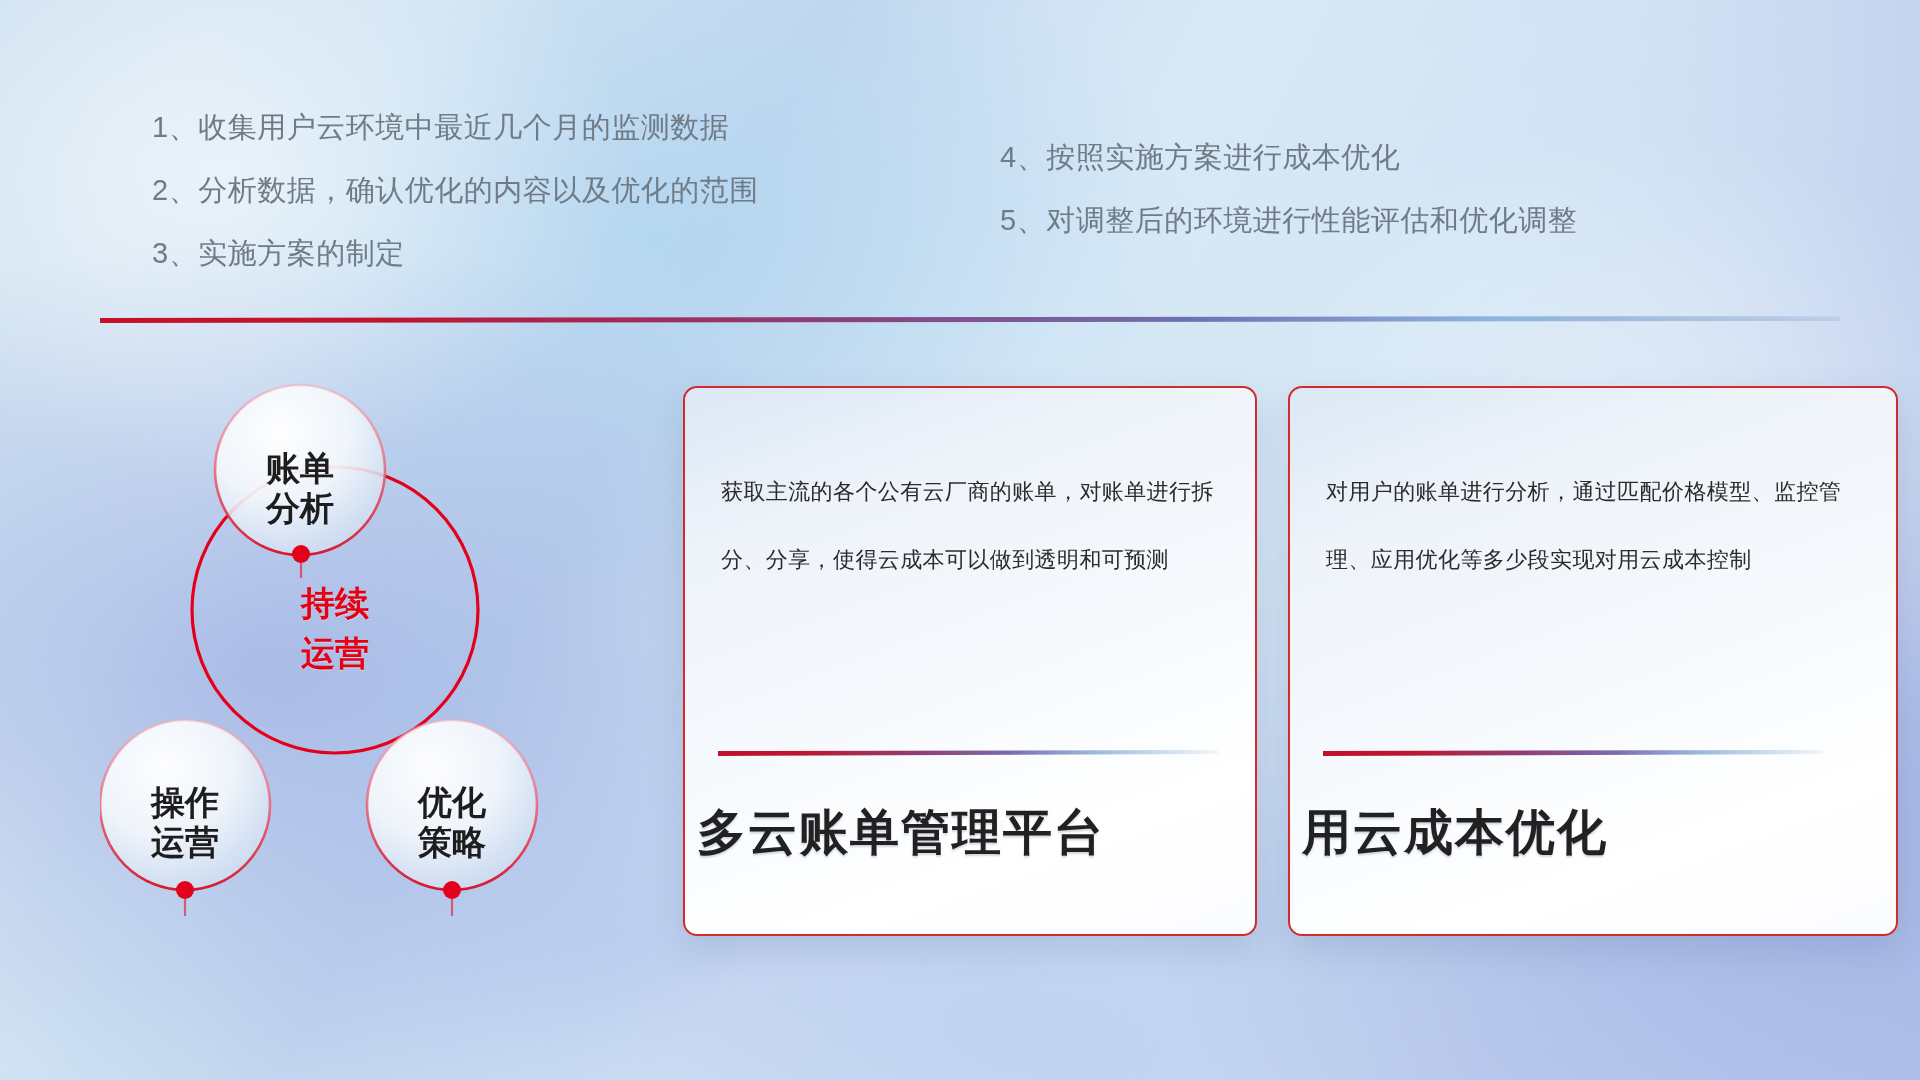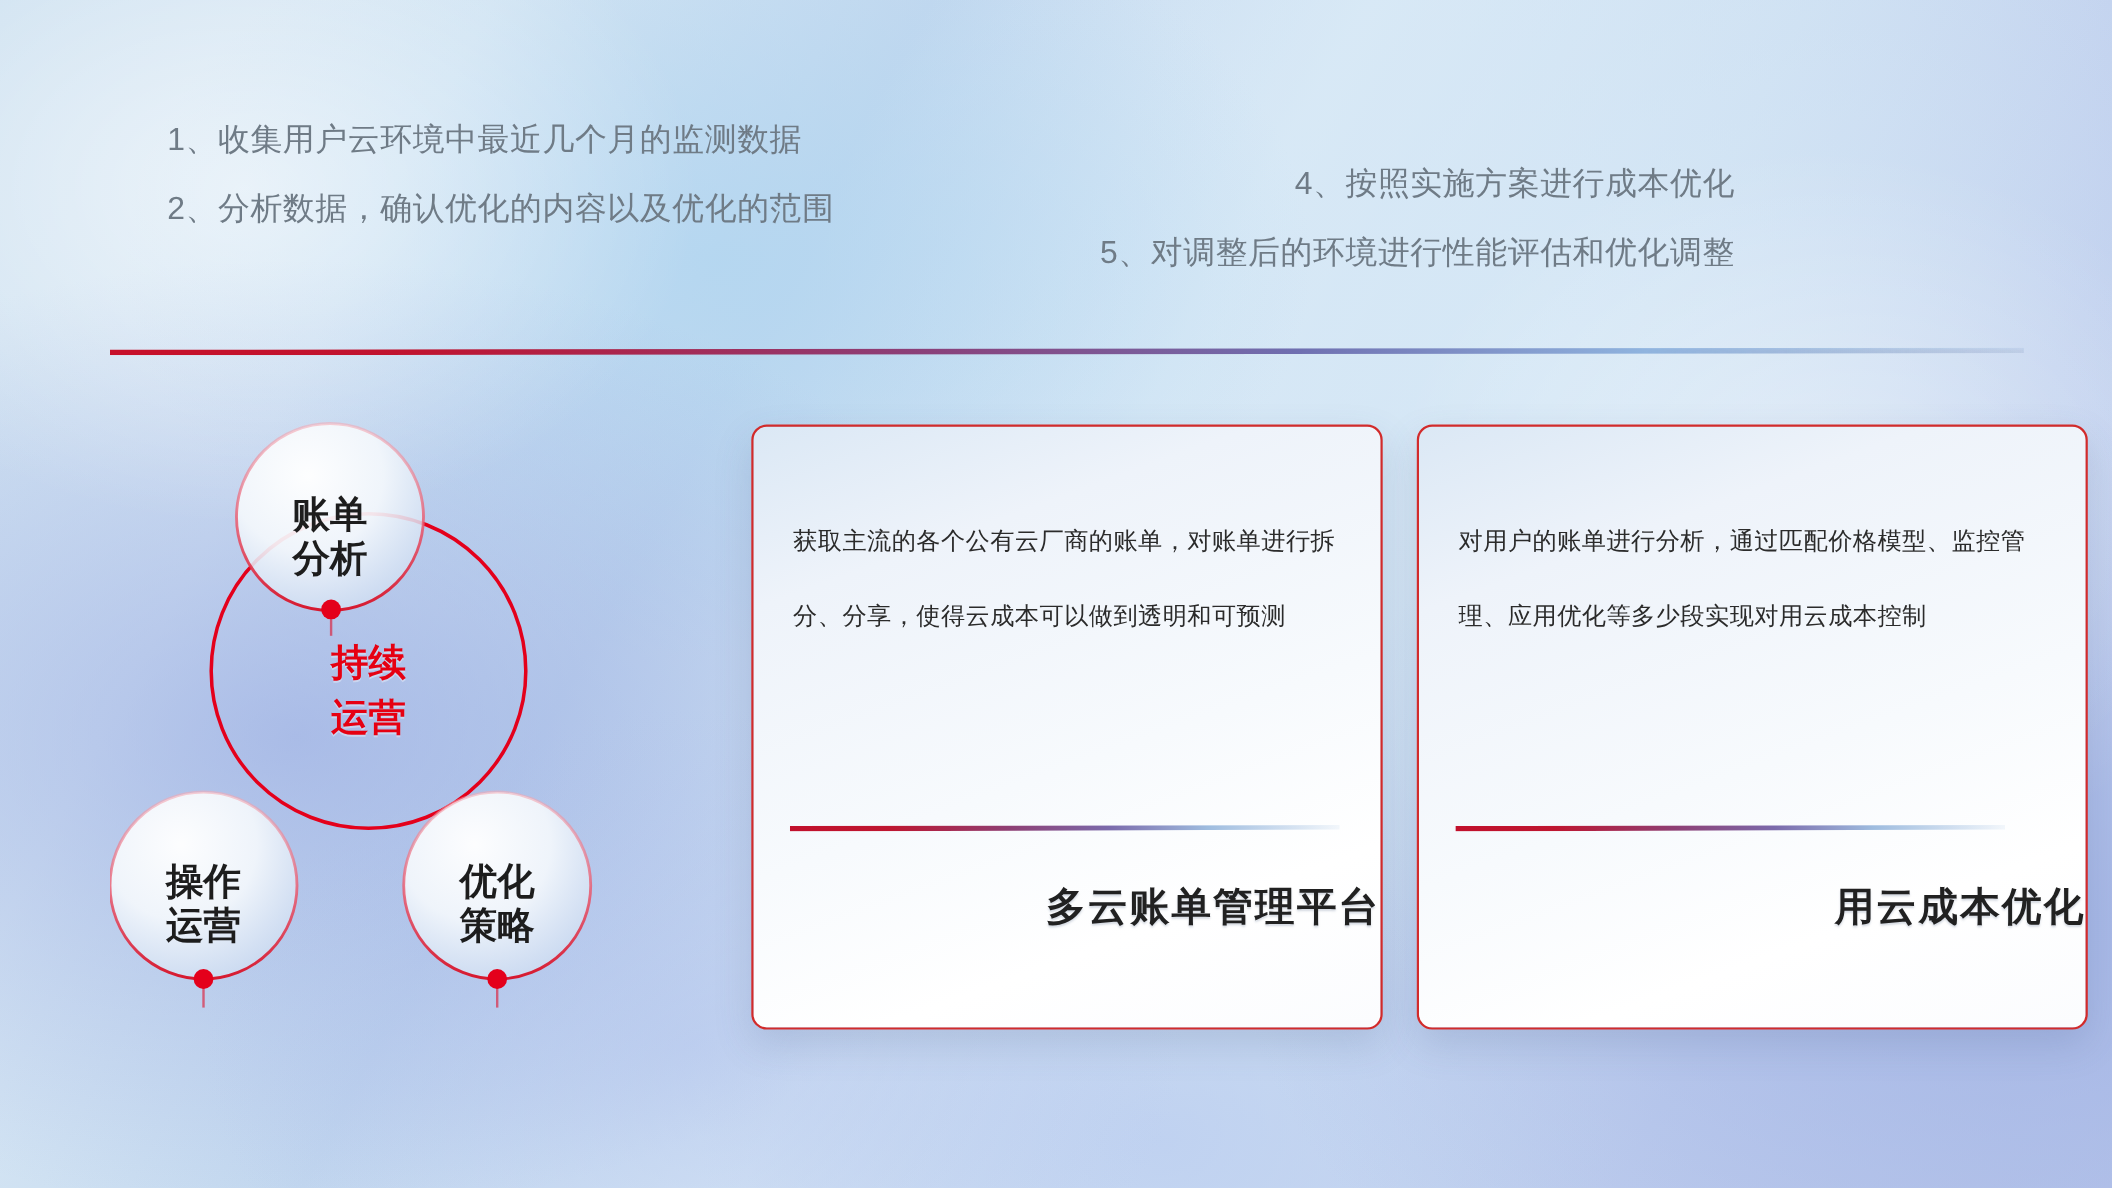--- a/index.html
+++ b/index.html
@@ -32,21 +32,21 @@
   .glow-c{
     position:absolute;left:180px;bottom:-180px;width:900px;height:620px;
     background:radial-gradient(ellipse at 50% 50%, rgba(175,192,236,0.55) 0%, rgba(175,192,236,0) 70%);
     pointer-events:none;
   }
 
   
   .bullets{position:absolute;top:96px;left:0;width:1552px;height:180px;}
   .bullet-col{position:absolute;}
   .bullet-col.left{left:152px;top:0;}
-  .bullet-col.right{left:1000px;top:40px;text-align:right;}
+  .bullet-col.right{left:1000px;top:30px;}
   .bullet-line{
     color:#6f7b86;font-size:29px;line-height:63px;white-space:nowrap;
     letter-spacing:0.5px;
   }
 
   
   .header-rule{
     position:absolute;left:100px;top:316px;width:1740px;height:7px;
     background:linear-gradient(90deg,#c7102a 0%,#c01430 16%,#8b3f78 42%,#6f6fb0 62%,#8fb3de 80%,rgba(160,195,230,0.25) 100%);
     clip-path:polygon(0 2px,100% 0,100% 5px,0 100%);
@@ -81,37 +81,38 @@
     position:absolute;left:36px;right:30px;top:70px;
     color:#2b2b2b;font-size:22px;line-height:68px;
     letter-spacing:0.4px;
   }
   .card-divider{
     position:absolute;left:33px;width:500px;height:6px;top:362px;
     background:linear-gradient(90deg,#c1102c 0%,#be1630 18%,#8e3f74 40%,#7b6aab 58%,#9ebcdf 76%,rgba(180,205,232,0.15) 100%);
     clip-path:polygon(0 1px,100% 0,100% 4px,0 100%);
   }
   .card-title{
-    position:absolute;left:0;right:0;top:412px;text-align:right;
-    color:#212121;font-size:36px;font-weight:bold;letter-spacing:2px;
+    position:absolute;left:12px;right:0;top:412px;text-align:left;
+    color:#212121;font-size:49px;font-weight:bold;letter-spacing:2px;
     text-shadow:0 2px 2px rgba(60,80,120,0.22);
   }
 </style>
 </head>
 <body>
 
 <div class="slide">
   <div class="glow-a"></div>
   <div class="glow-b"></div>
   <div class="glow-c"></div>
 
   <div class="bullets">
     <div class="bullet-col left">
       <div class="bullet-line">1、收集用户云环境中最近几个月的监测数据</div>
       <div class="bullet-line">2、分析数据，确认优化的内容以及优化的范围</div>
+      <div class="bullet-line">3、实施方案的制定</div>
     </div>
     <div class="bullet-col right">
       <div class="bullet-line">4、按照实施方案进行成本优化</div>
       <div class="bullet-line">5、对调整后的环境进行性能评估和优化调整</div>
     </div>
   </div>
 
   <div class="header-rule"></div>
 
   <div class="venn">

